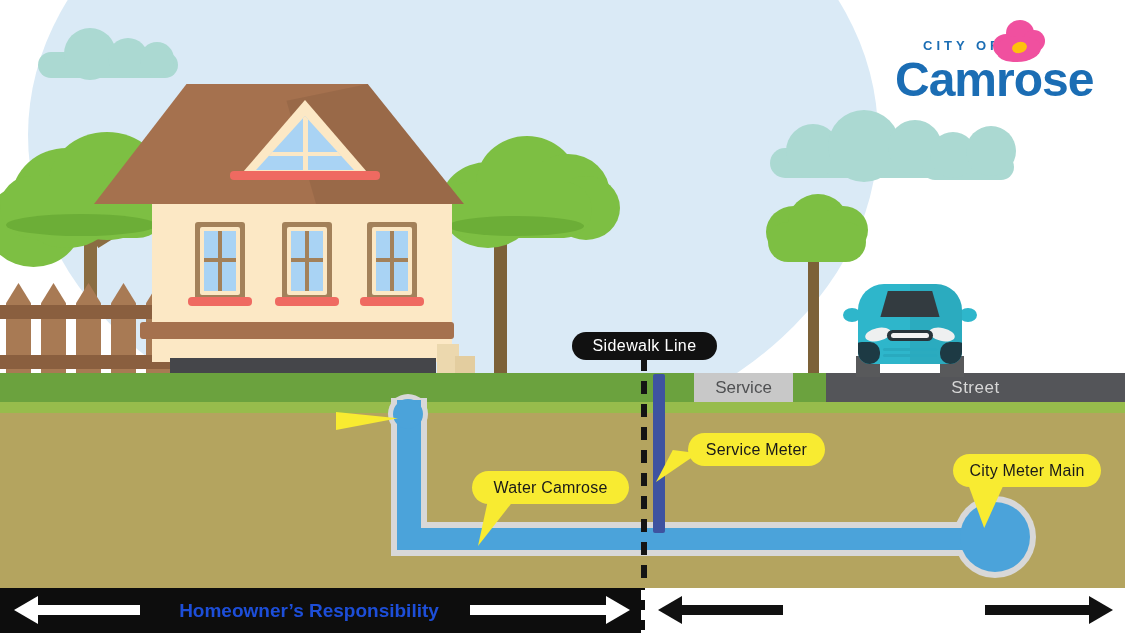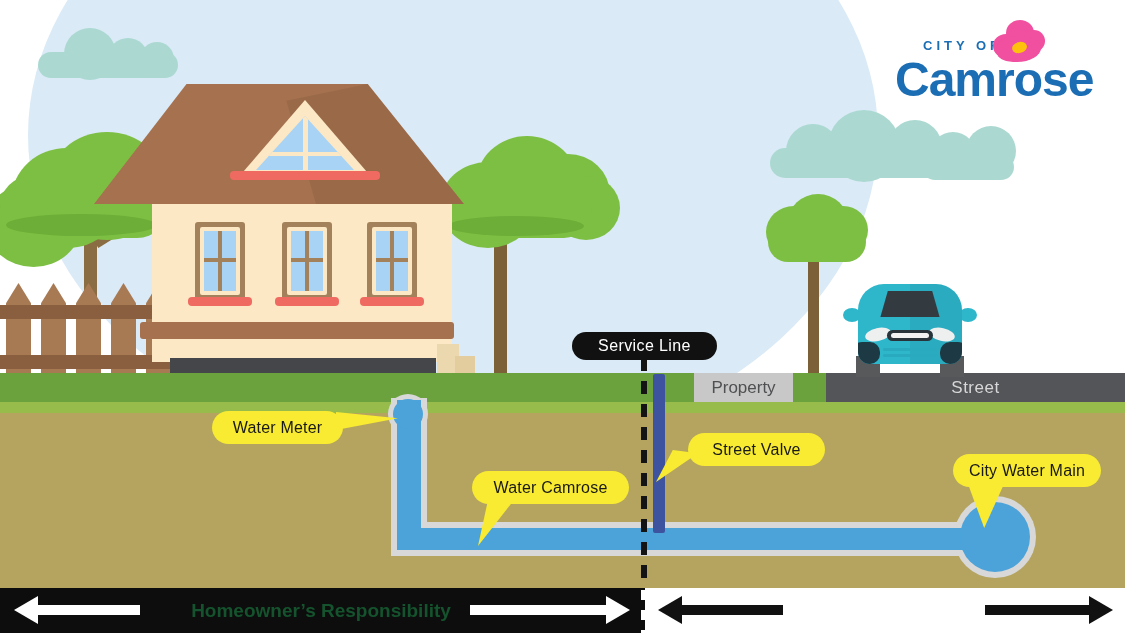--- a/index.html
+++ b/index.html
@@ -140,21 +140,21 @@
   </div>
 
   <div class="abs" style="left:0;top:373px;width:1125px;height:29px;background:#6ba23e;"></div>
   <div class="abs" style="left:0;top:402px;width:1125px;height:11px;background:#97bc4c;"></div>
   <div class="abs" style="left:0;top:413px;width:1125px;height:175px;background:#b4a45f;"></div>
 
   <div class="abs" style="left:826px;top:373px;width:299px;height:29px;background:#545559;display:flex;align-items:center;justify-content:center;">
     <span style="color:#d7d7d7;font-size:17px;letter-spacing:.5px;">Street</span>
   </div>
   <div class="abs" style="left:694px;top:373px;width:99px;height:29px;background:#c8c8c8;display:flex;align-items:center;justify-content:center;">
-    <span style="color:#4f5052;font-size:17px;">Property</span>
+    <span style="color:#4f5052;font-size:17px;">Service</span>
   </div>
 
   <div class="abs" style="left:843px;top:282px;width:134px;height:96px;">
     <div class="abs" style="left:13px;top:74px;width:24px;height:21px;background:#58595b;"></div>
     <div class="abs" style="left:97px;top:74px;width:24px;height:21px;background:#58595b;"></div>
     <div class="abs circle" style="left:0;top:26px;width:18px;height:14px;background:#2eb6cb;"></div>
     <div class="abs circle" style="left:116px;top:26px;width:18px;height:14px;background:#2eb6cb;"></div>
     <div class="abs" style="left:15px;top:2px;width:104px;height:80px;background:#2eb6cb;border-radius:26px 26px 12px 12px;overflow:hidden;">
       <div class="abs" style="left:52px;top:0;width:52px;height:80px;background:rgba(0,0,0,0.06);"></div>
       <div class="abs" style="left:15px;top:7px;width:74px;height:26px;background:#333b40;clip-path:polygon(10% 100%,20% 0,80% 0,90% 100%);border-radius:8px;"></div>
@@ -178,45 +178,42 @@
   <div class="abs" style="left:397px;top:528px;width:579px;height:22px;background:#4ba3da;"></div>
   <div class="abs circle" style="left:393px;top:399px;width:30px;height:30px;background:#4ba3da;"></div>
   <div class="abs circle" style="left:960px;top:502px;width:70px;height:70px;background:#4ba3da;"></div>
 
   <div class="abs" style="left:653px;top:374px;width:12px;height:159px;background:#3e53a0;border-radius:2px;z-index:30;"></div>
 
   <div class="abs" style="left:641px;top:358px;width:6px;height:230px;z-index:35;background:repeating-linear-gradient(to bottom,#141414 0,#141414 13px,transparent 13px,transparent 23px);"></div>
   <div class="abs" style="left:641px;top:590px;width:6px;height:43px;z-index:65;background:repeating-linear-gradient(to bottom,#ffffff 0,#ffffff 10px,transparent 10px,transparent 20px);"></div>
 
   <div class="abs" style="left:572px;top:332px;width:145px;height:28px;background:#111;border-radius:14px;display:flex;align-items:center;justify-content:center;z-index:40;">
-    <span style="color:#fff;font-size:16px;letter-spacing:.4px;">Service Line</span>
-  </div>
-
-  <div class="callout" style="left:212px;top:411px;width:131px;height:33px;">
-    <span>Water Meter</span>
-  </div>
+    <span style="color:#fff;font-size:16px;letter-spacing:.4px;">Sidewalk Line</span>
+  </div>
+
   <div class="tail" style="left:336px;top:412px;width:62px;height:18px;clip-path:polygon(0 0,100% 35%,0 100%);"></div>
 
   <div class="callout" style="left:472px;top:471px;width:157px;height:33px;">
     <span>Water Camrose</span>
   </div>
   <div class="tail" style="left:478px;top:500px;width:40px;height:46px;clip-path:polygon(0 100%,25% 0,90% 0);"></div>
 
   <div class="callout" style="left:688px;top:433px;width:137px;height:33px;">
-    <span>Street Valve</span>
+    <span>Service Meter</span>
   </div>
   <div class="tail" style="left:656px;top:450px;width:42px;height:32px;clip-path:polygon(0 100%,40% 0,100% 10%);"></div>
 
   <div class="callout" style="left:953px;top:454px;width:148px;height:33px;">
-    <span>City Water Main</span>
+    <span>City Meter Main</span>
   </div>
   <div class="tail" style="left:968px;top:484px;width:36px;height:44px;clip-path:polygon(45% 100%,0 0,100% 0);"></div>
 
   <div class="abs" style="left:0;top:588px;width:645px;height:45px;background:#0d0d0d;z-index:55;"></div>
-  <div class="footer-text" style="left:156px;top:588px;width:330px;color:#14532d;z-index:60;">Homeowner’s Responsibility</div>
+  <div class="footer-text" style="left:144px;top:588px;width:330px;color:#1d4ed8;z-index:60;">Homeowner’s Responsibility</div>
   <div class="arrow" style="left:14px;top:596px;">
     <div class="head-l" style="border-right:24px solid #ffffff;"></div>
     <div class="shaft" style="width:102px;background:#ffffff;"></div>
   </div>
   <div class="arrow" style="left:470px;top:596px;">
     <div class="shaft" style="width:136px;background:#ffffff;"></div>
     <div class="head-r" style="border-left:24px solid #ffffff;"></div>
   </div>
 
   <div class="arrow" style="left:658px;top:596px;">

